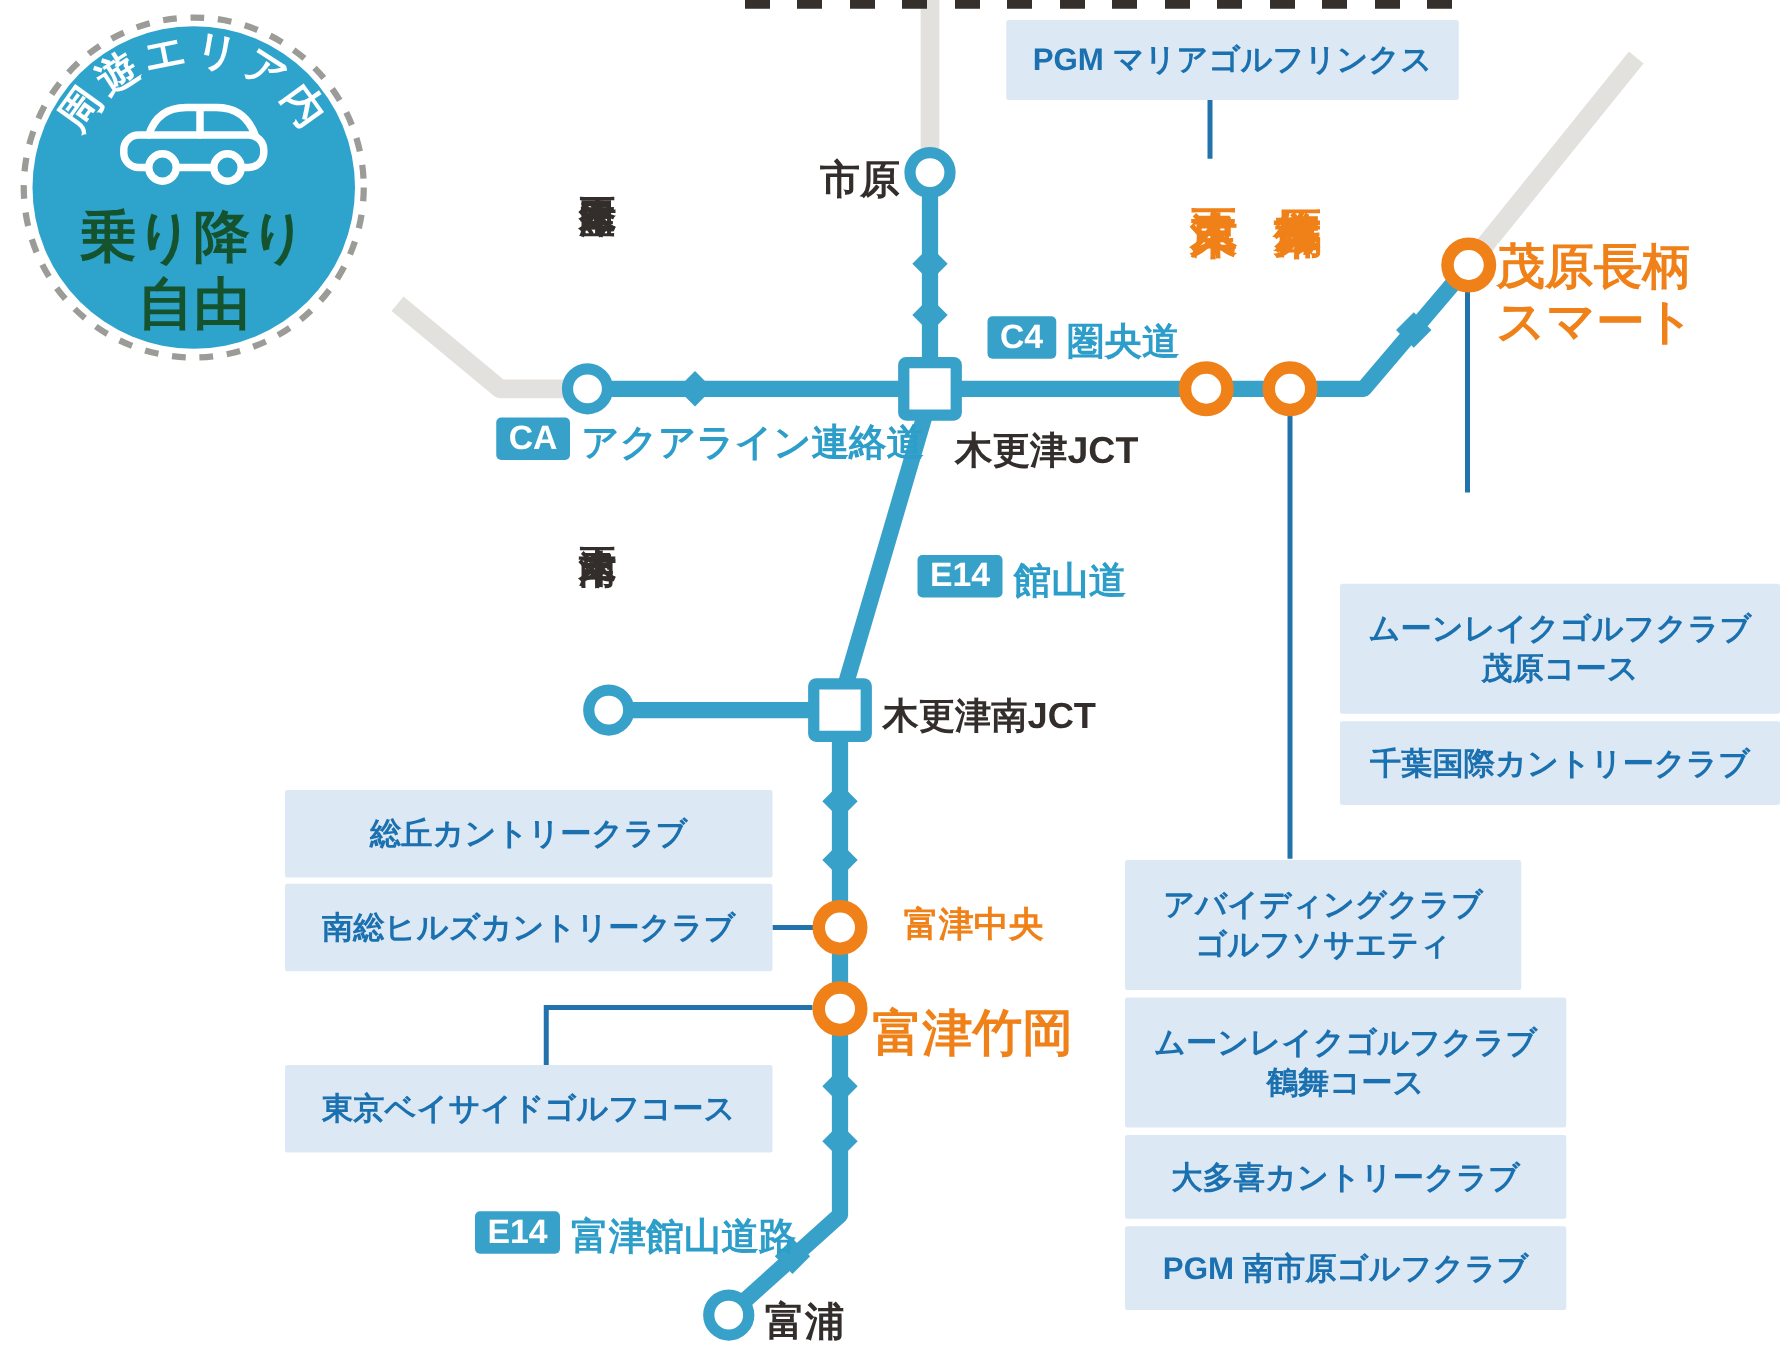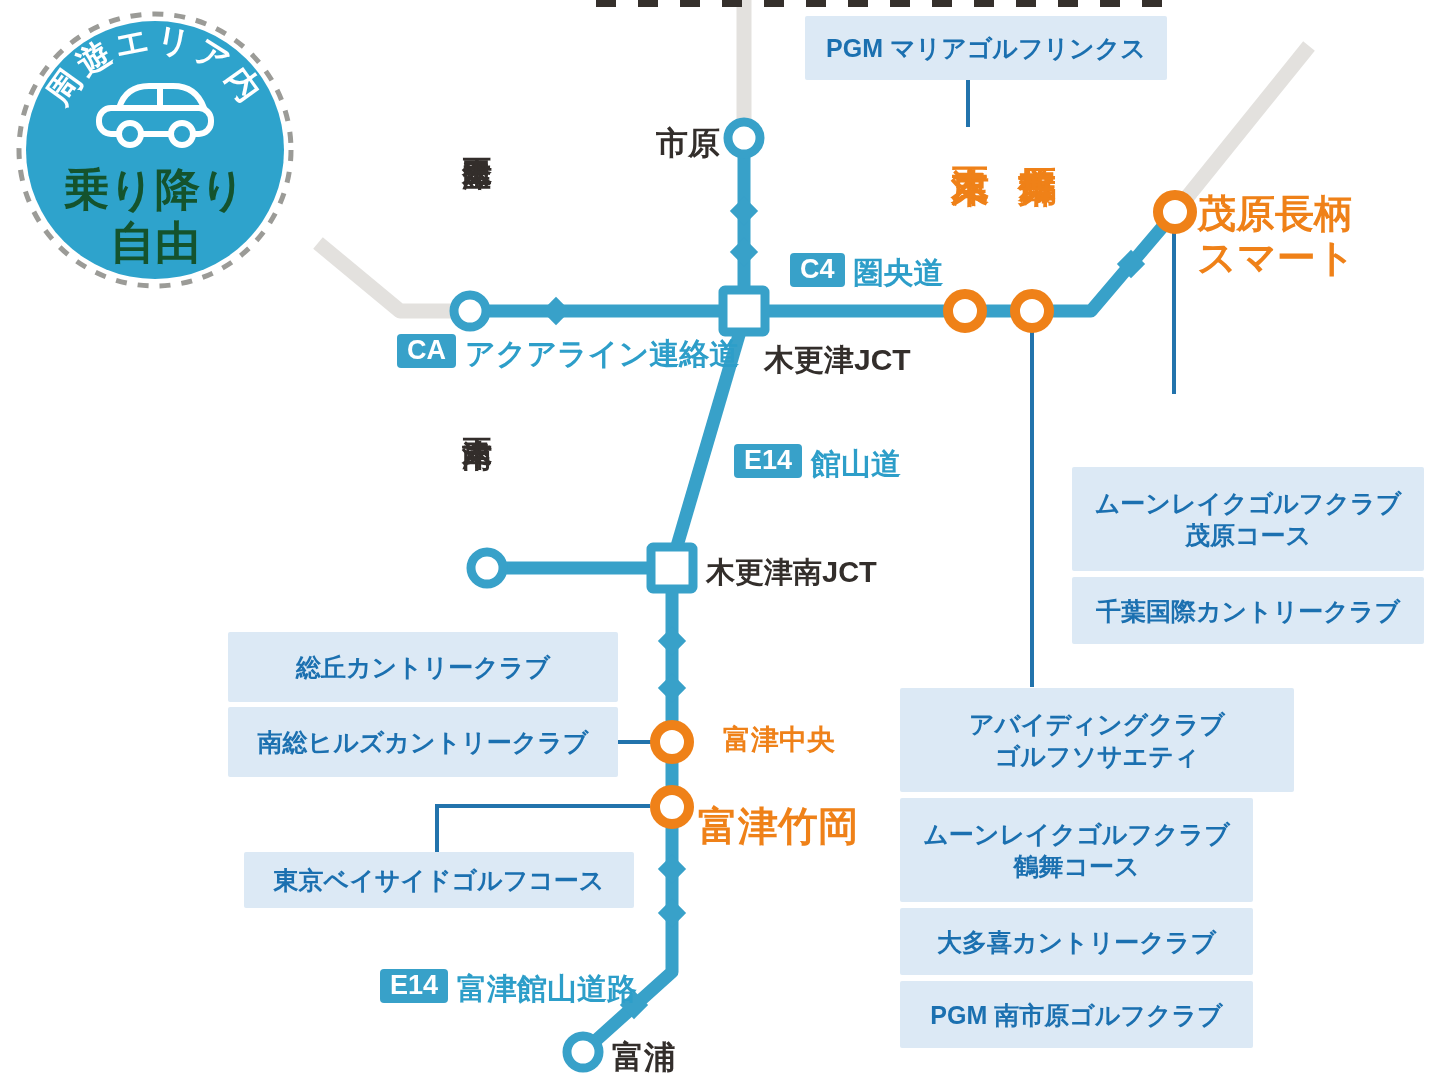--- a/index.html
+++ b/index.html
@@ -172,38 +172,38 @@
   </div>
 
   <div class="golf-box" style="left:1072px; top:467px; width:352px; height:104px;">
     <div>ムーンレイクゴルフクラブ</div>
     <div>茂原コース</div>
   </div>
   <div class="golf-box" style="left:1072px; top:577px; width:352px; height:67px;">
     <div>千葉国際カントリークラブ</div>
   </div>
 
-  <div class="golf-box" style="left:900px; top:688px; width:394px; height:104px;">
+  <div class="golf-box" style="left:900px; top:688px; width:317px; height:104px;">
     <div>アバイディングクラブ</div>
     <div>ゴルフソサエティ</div>
   </div>
   <div class="golf-box" style="left:900px; top:798px; width:353px; height:104px;">
     <div>ムーンレイクゴルフクラブ</div>
     <div>鶴舞コース</div>
   </div>
   <div class="golf-box" style="left:900px; top:908px; width:353px; height:67px;">
     <div>大多喜カントリークラブ</div>
   </div>
   <div class="golf-box" style="left:900px; top:981px; width:353px; height:67px;">
     <div>PGM 南市原ゴルフクラブ</div>
   </div>
 
   <div class="golf-box" style="left:228px; top:632px; width:390px; height:70px;">
     <div>総丘カントリークラブ</div>
   </div>
   <div class="golf-box" style="left:228px; top:707px; width:390px; height:70px;">
     <div>南総ヒルズカントリークラブ</div>
   </div>
-  <div class="golf-box" style="left:228px; top:852px; width:390px; height:56px;margin-left:16px;">
+  <div class="golf-box" style="left:228px; top:852px; width:390px; height:70px;">
     <div>東京ベイサイドゴルフコース</div>
   </div>
 
 </div>
 
 </body></html>

